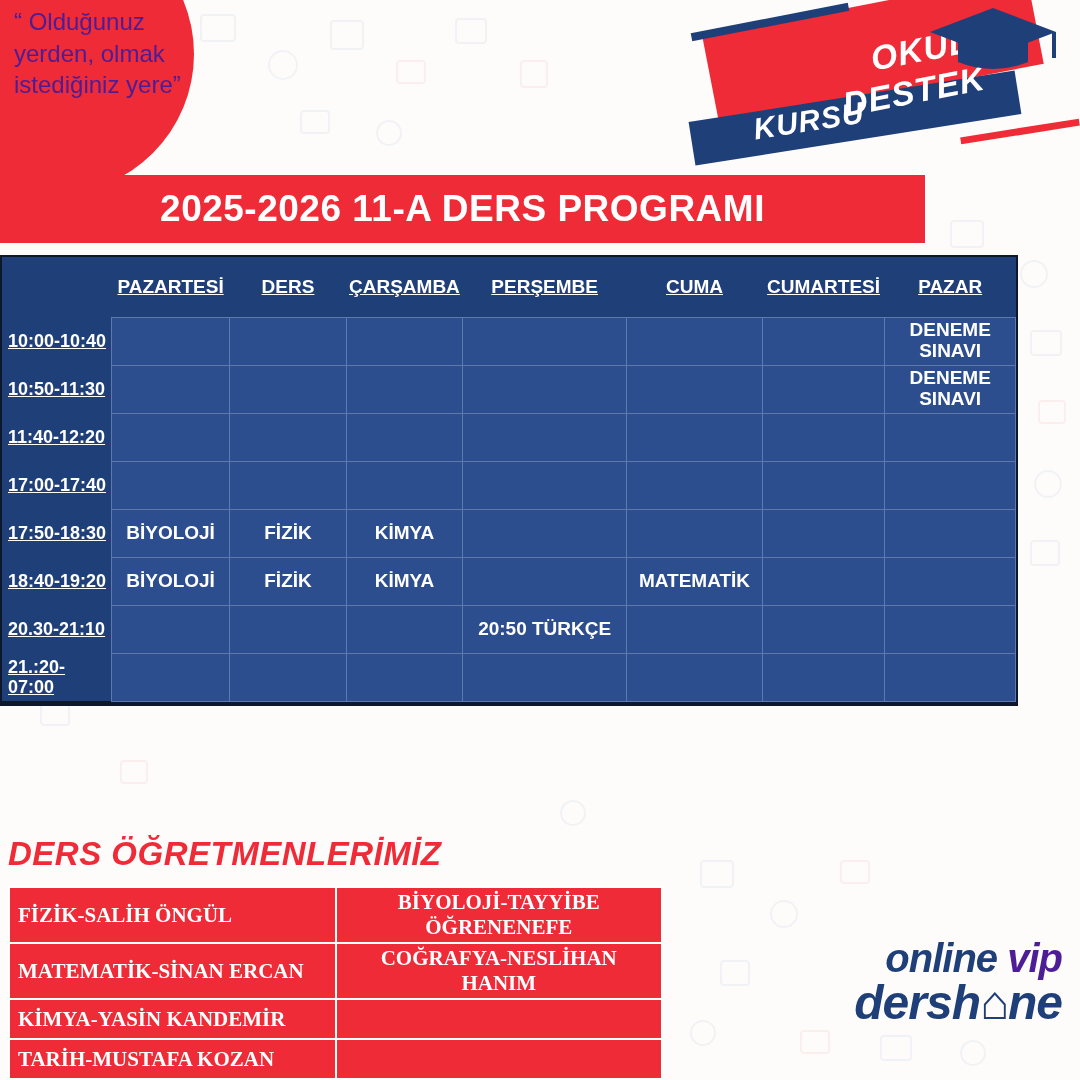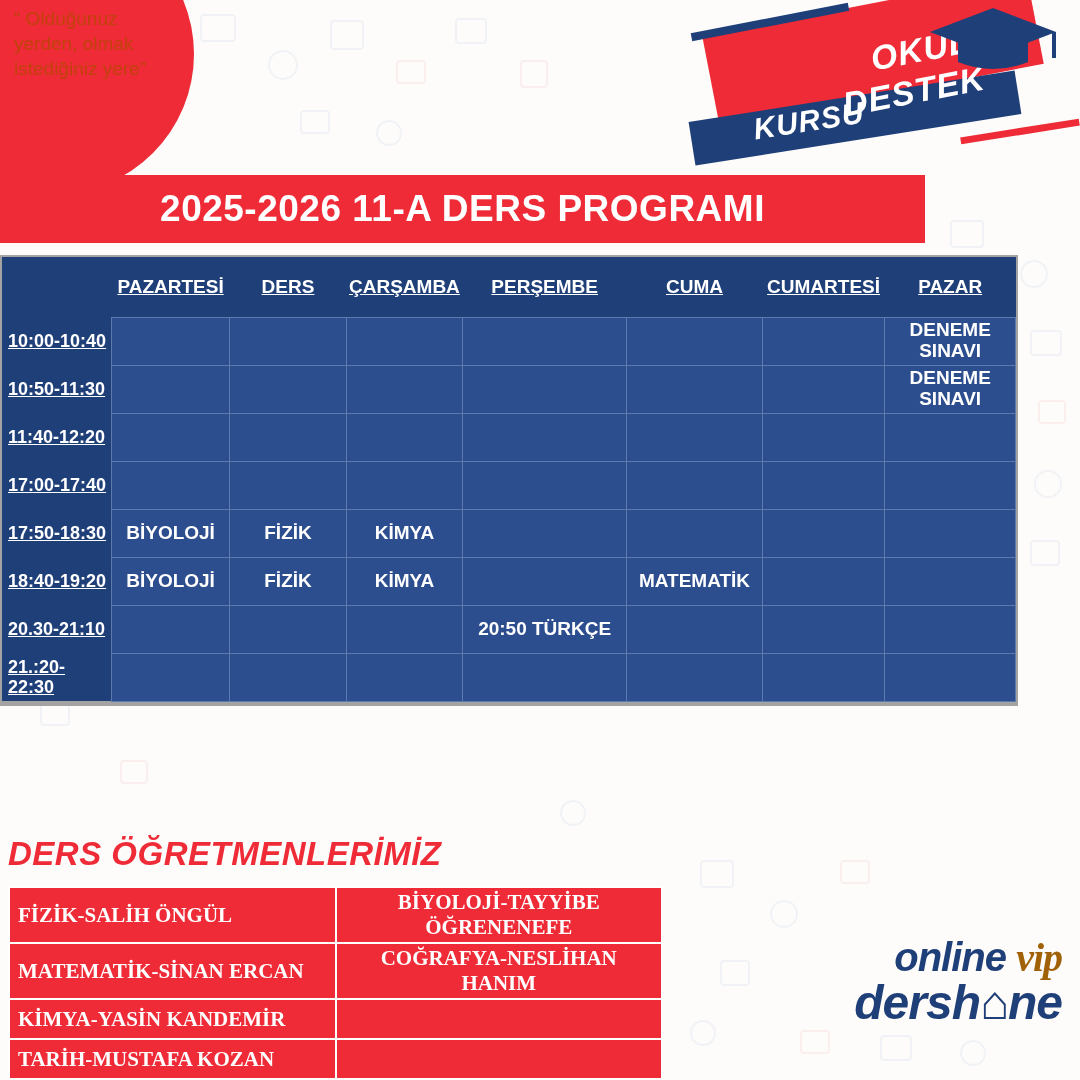--- a/index.html
+++ b/index.html
@@ -31,22 +31,22 @@
     left: -86px; top: -86px;
     width: 280px; height: 280px;
     background: #ee2b36;
     border-radius: 50%;
     z-index: 5;
   }
   .quote-text {
     position: absolute;
     left: 14px; top: 6px;
     width: 170px;
-    color: #c2410c;
-    font-size: 19px;
+    color: #4c1d95;
+    font-size: 24px;
     line-height: 1.32;
     z-index: 6;
   }
 
   
   .badge {
     position: absolute;
     right: 0; top: 0;
     width: 420px; height: 170px;
     z-index: 6;
@@ -91,21 +91,21 @@
     font-size: 37px;
     font-weight: bold;
     letter-spacing: 0.5px;
   }
 
   
   .sched-wrap {
     position: absolute;
     left: 0; top: 255px;
     width: 1018px;
-    background: #a3a3a3;
+    background: #0f172a;
     padding: 2px 2px 4px 2px;
     z-index: 4;
   }
   table.sched {
     border-collapse: collapse;
     width: 100%;
     table-layout: fixed;
   }
   table.sched td, table.sched th {
     border: 1px solid #5d79ad;
@@ -182,21 +182,21 @@
     z-index: 5;
   }
   .logo .l1 {
     color: #1f3f79;
     font-size: 40px;
     font-weight: bold;
     font-style: italic;
     letter-spacing: -1px;
     line-height: 1;
   }
-  .logo .l1 .vip { color: #a16207; font-family: Liberation Serif, serif; }
+  .logo .l1 .vip { color: #4c1d95; }
   .logo .l2 {
     color: #1f3f79;
     font-size: 48px;
     font-weight: bold;
     font-style: italic;
     letter-spacing: -1px;
     line-height: 1.05;
   }
 </style>
 </head>
@@ -331,21 +331,21 @@
           <td class="timecol">20.30-21:10</td>
           <td></td>
           <td></td>
           <td></td>
           <td>20:50 TÜRKÇE</td>
           <td></td>
           <td></td>
           <td></td>
         </tr>
         <tr class="row-tall">
-          <td class="timecol">21.:20-22:30</td>
+          <td class="timecol">21.:20-07:00</td>
           <td></td>
           <td></td>
           <td></td>
           <td></td>
           <td></td>
           <td></td>
           <td></td>
         </tr>
       </tbody>
   </table>

